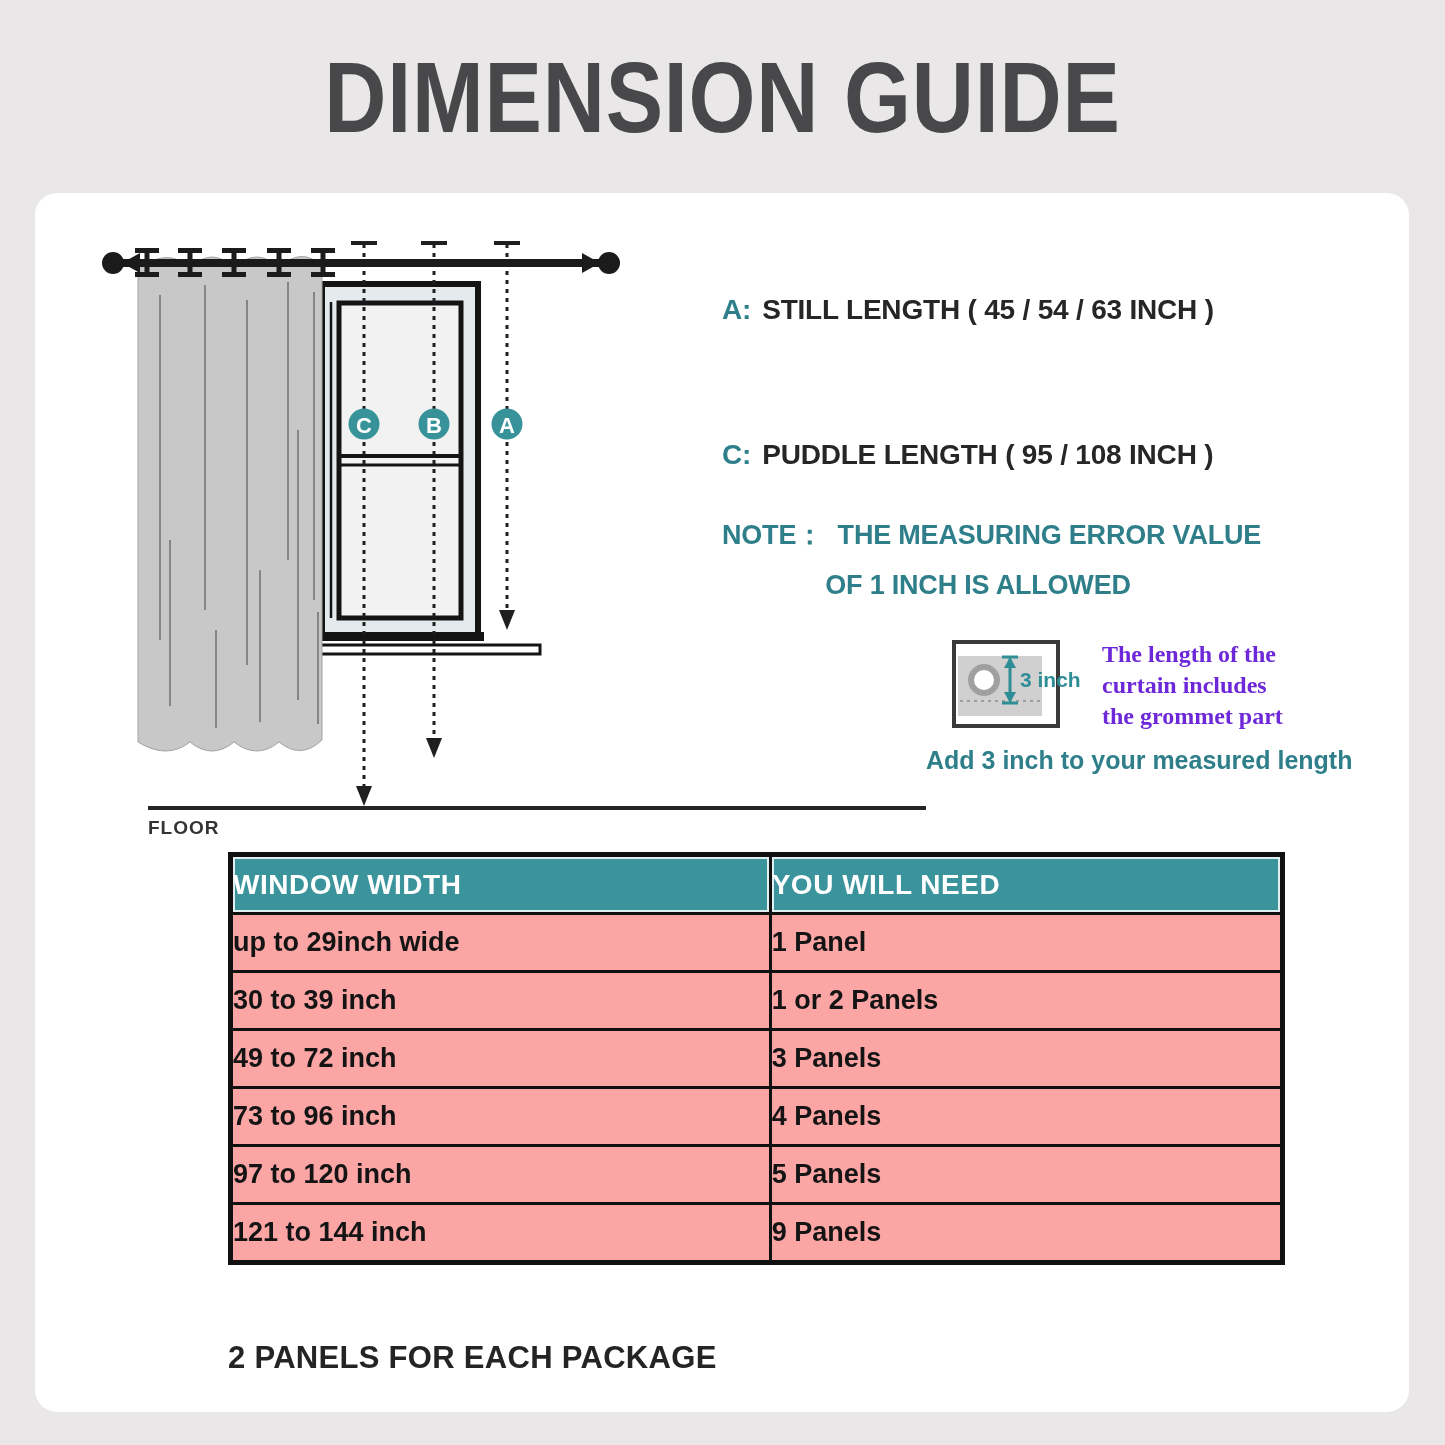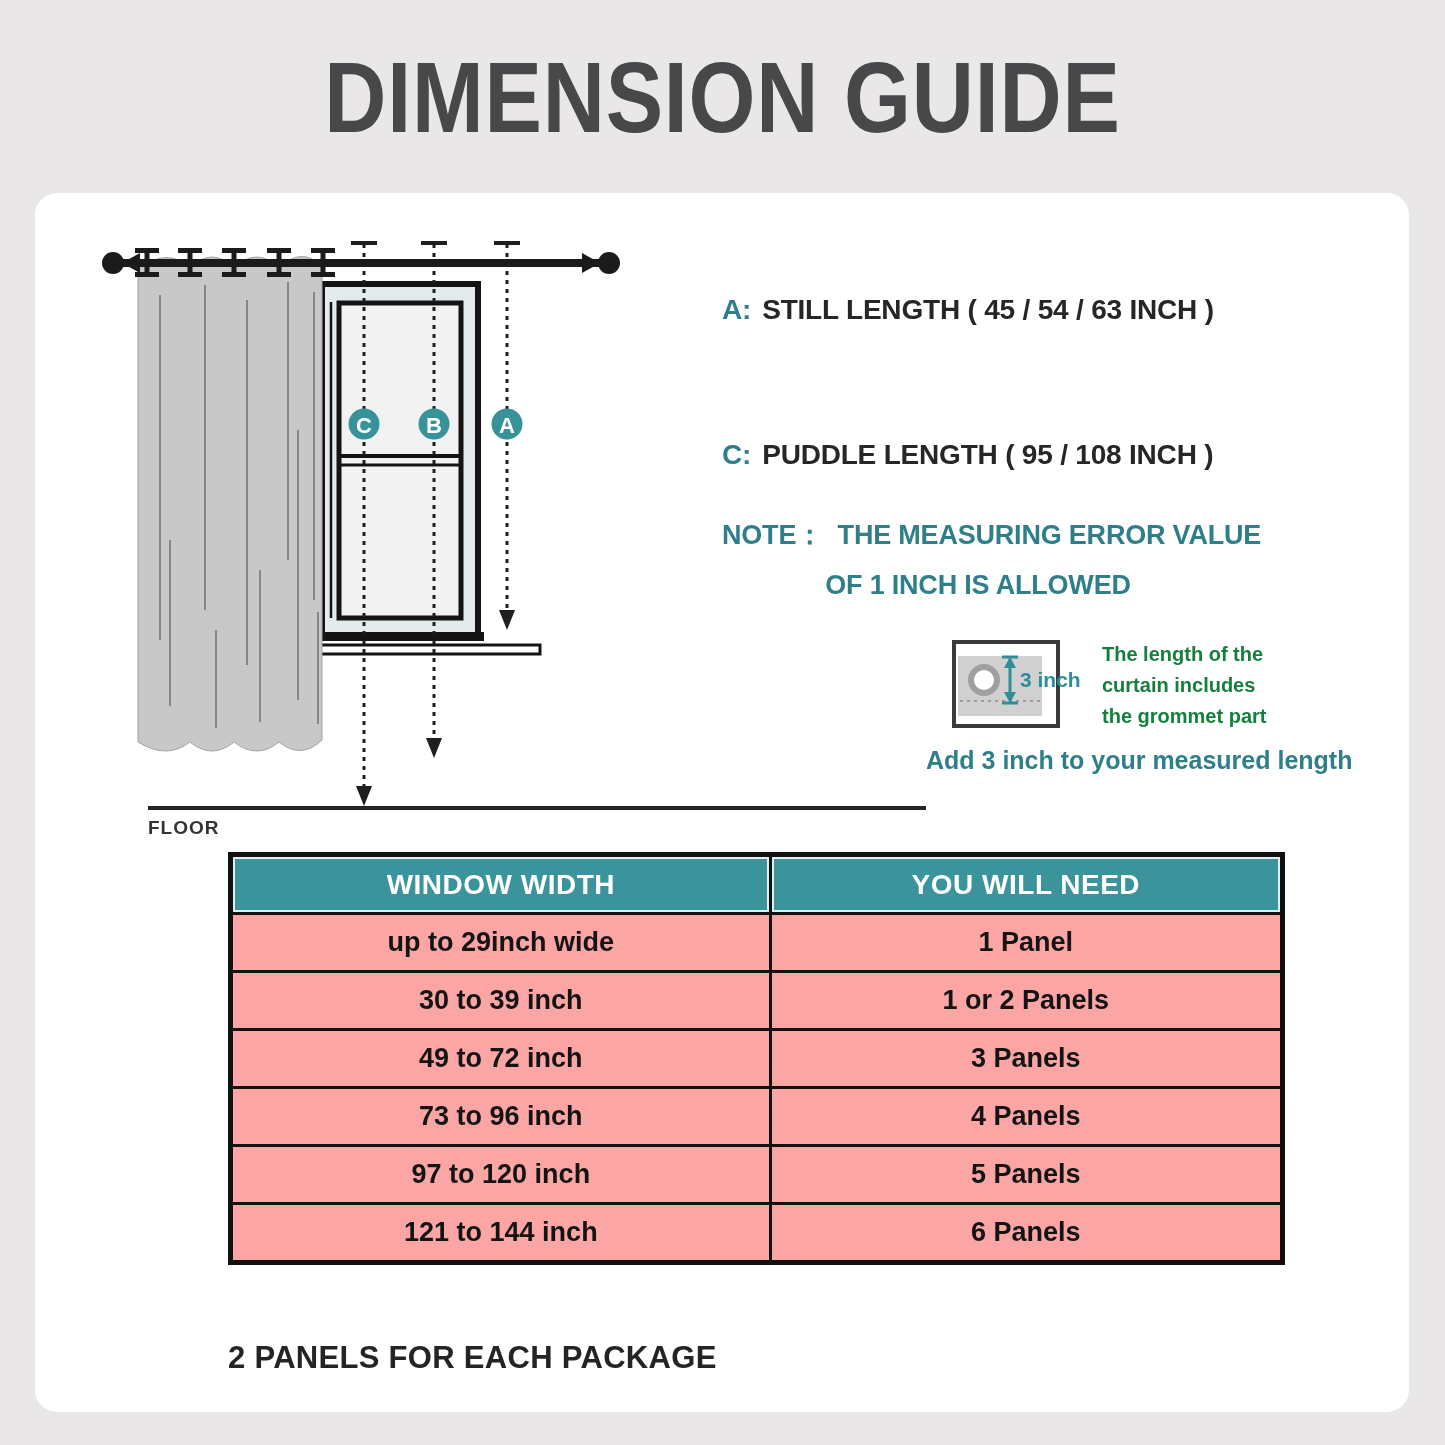--- a/index.html
+++ b/index.html
@@ -38,34 +38,34 @@
   
   .note{
     position:absolute;left:722px;top:517px;width:512px;
     color:#2e7f8a;font-weight:700;font-size:27px;letter-spacing:-0.2px;
   }
   .note .note-line1{white-space:pre;}
   .note .note-line2{text-align:center;margin-top:17px;}
   
   .grommet-desc{
     position:absolute;left:1102px;top:639px;width:240px;
-    font-size:20px;font-weight:600;color:#15803d;line-height:31px;
+    font-size:24px;font-weight:600;color:#6d28d9;line-height:31px;font-family:Liberation Serif, serif;
   }
   .grommet-tip{
     position:absolute;left:926px;top:746px;width:420px;
     font-size:25px;font-weight:600;color:#2e7f8a;white-space:nowrap;
   }
   
   .size-table{
     position:absolute;left:228px;top:852px;
     width:1057px;border-collapse:collapse;table-layout:fixed;
     border:5px solid #111;
   }
   .size-table th,.size-table td{
-    border:3px solid #111;text-align:center;padding:0;
+    border:3px solid #111;text-align:left;padding:0;
   }
   .size-table th{
     height:55px;background:#3b949c;color:#fff;
     font-size:28px;font-weight:700;letter-spacing:0.5px;
     box-shadow:inset 0 0 0 2px rgba(255,255,255,0.85);
   }
   .size-table td{
     height:55px;background:#fca5a5;color:#141414;
     font-size:27px;font-weight:600;
   }
@@ -238,20 +238,20 @@
       <tr>
         <td>73 to 96 inch</td>
         <td>4 Panels</td>
       </tr>
       <tr>
         <td>97 to 120 inch</td>
         <td>5 Panels</td>
       </tr>
       <tr>
         <td>121 to 144 inch</td>
-        <td>6 Panels</td>
+        <td>9 Panels</td>
       </tr>
     </tbody>
   </table>
 
   <div class="footnote">2 PANELS FOR EACH PACKAGE</div>
 
 </div>
 
 </body></html>

